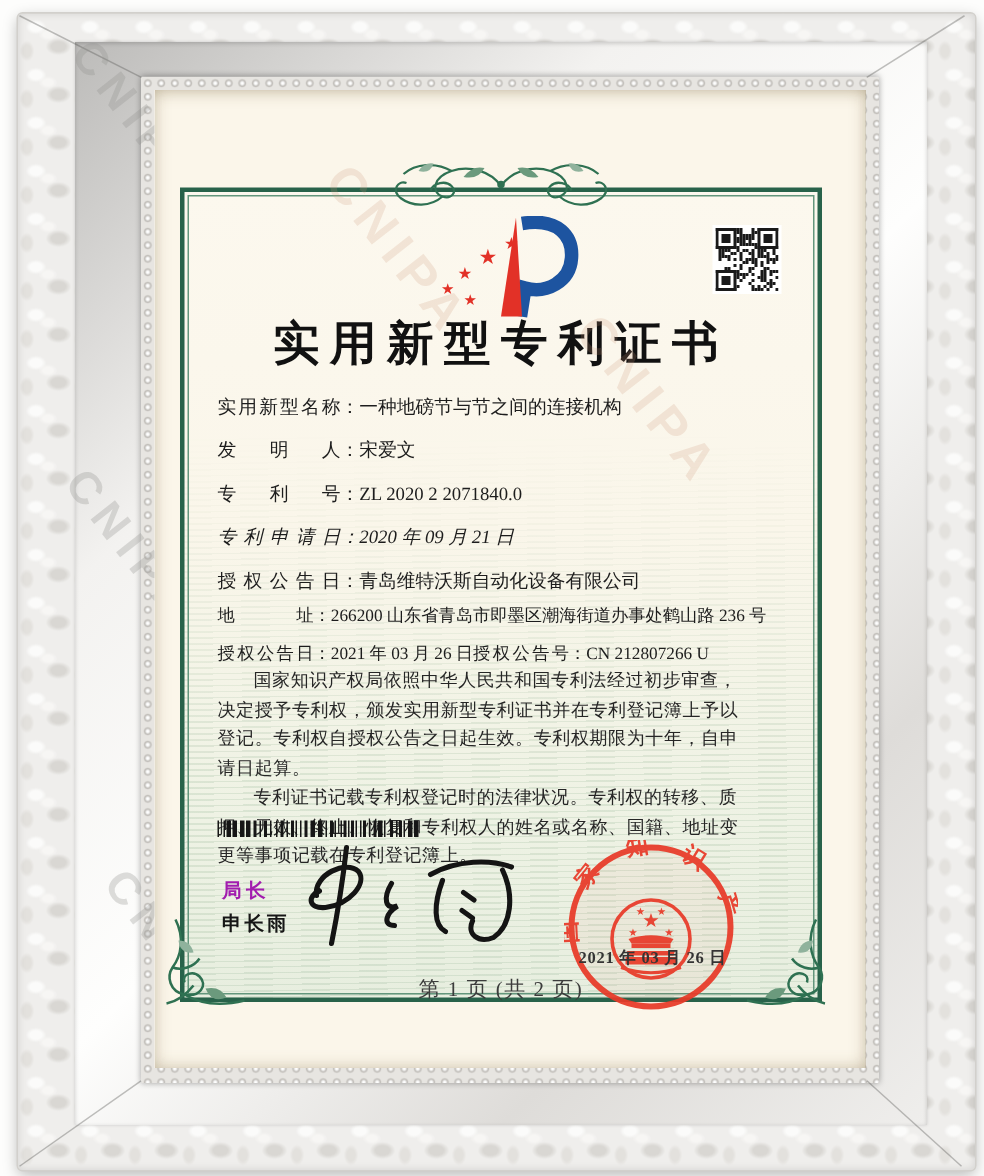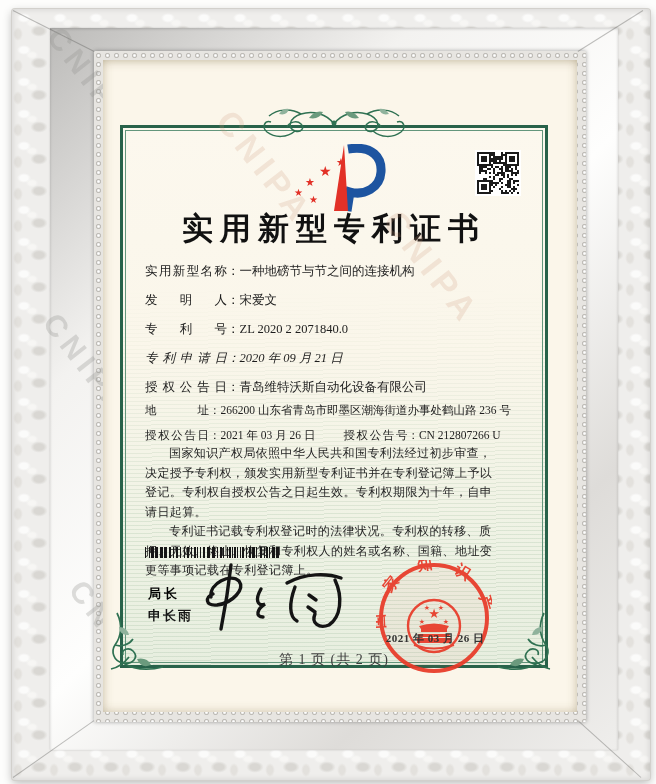--- a/index.html
+++ b/index.html
@@ -92,26 +92,26 @@
   .cert-title{
     position:absolute;left:17px;top:148px;width:428px;text-align:center;
     font-size:31px;font-weight:bold;letter-spacing:7px;color:#111;
   }
   .frow{position:absolute;left:42px;font-size:12.5px;color:#1d1d1d;white-space:nowrap;}
   .f-label{display:inline-block;width:82px;text-align:justify;text-align-last:justify;vertical-align:bottom;}
   .f-label-sm{display:inline-block;width:64px;text-align:justify;text-align-last:justify;vertical-align:bottom;}
   .r1{top:203px;} .r2{top:232px;} .r3{top:261px;} .r4{top:290px;font-style:italic;} .r5{top:319px;}
   .r6{top:343px;font-size:11.5px;}
   .r7{top:368px;font-size:11.5px;display:flex;}
-  .r7 .cell2{margin-left:28px;}
+  .r7 .cell2{margin-left:0;}
   .paras{position:absolute;left:42px;top:384px;width:356px;font-size:12px;line-height:1.63;color:#262626;}
   .paras p{margin:0;text-indent:2em;letter-spacing:.4px;}
   .barcode{position:absolute;left:42px;top:487px;width:136px;height:11px;}
   .barcode i{position:absolute;top:0;bottom:0;background:#161616;}
-  .dir-title{position:absolute;left:45px;top:525px;font-size:13px;font-weight:600;letter-spacing:3px;color:#000000;}
+  .dir-title{position:absolute;left:45px;top:525px;font-size:13px;font-weight:600;letter-spacing:3px;color:#a21caf;}
   .dir-name{position:absolute;left:45px;top:547px;font-size:13px;font-weight:600;letter-spacing:2px;color:#161616;}
   .signature{position:absolute;left:92px;top:503px;width:160px;height:75px;}
   .seal{position:absolute;left:273px;top:500px;width:116px;height:116px;opacity:.93;}
   .seal-date{position:absolute;left:270px;top:571px;width:124px;text-align:center;
              font-size:11px;font-weight:600;letter-spacing:.5px;color:#343434;}
   .page-note{position:absolute;left:17px;top:591px;width:428px;text-align:center;
              font-size:14px;letter-spacing:1px;color:#3c3c3c;}
   .cont-note{position:absolute;left:17px;top:621px;width:428px;text-align:center;
              font-size:11.5px;letter-spacing:2px;color:#333;}
 </style>

